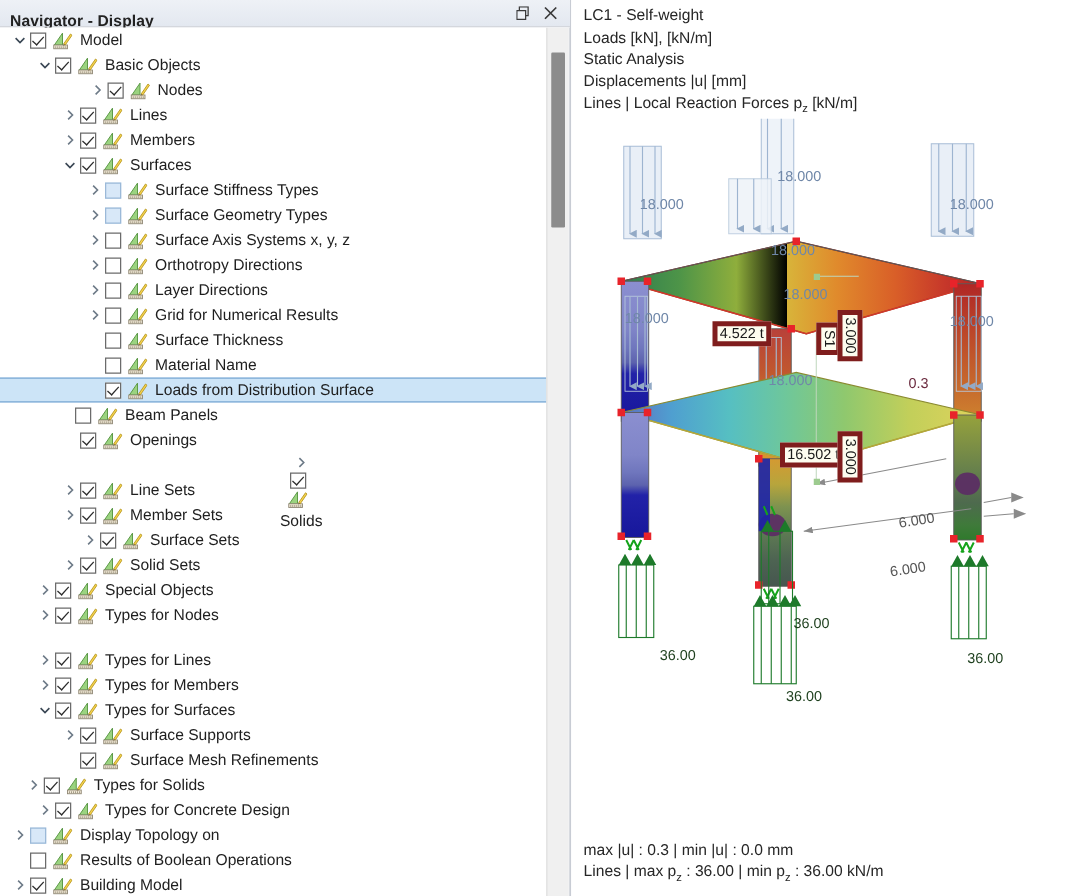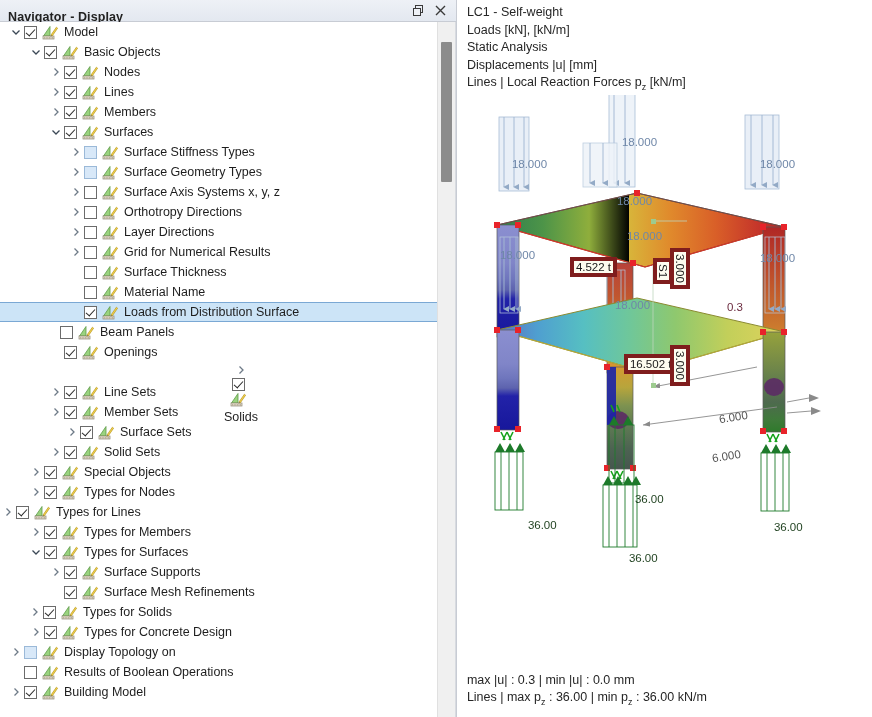--- a/index.html
+++ b/index.html
@@ -160,21 +160,21 @@
             <span class="cb on"></span>
             <span class="ico"><svg width="16" height="16" viewBox="0 0 16 16">
                 <polygon points="1.5,12 8,2.5 8,12" fill="#9ad37f" stroke="#5d9a48" stroke-width="0.8"></polygon>
                 <rect x="1" y="12" width="11" height="3" fill="#efe7d4" stroke="#8d8572" stroke-width="0.7"></rect>
                 <path d="M2.6,13 v1.6 M4.2,13 v1.6 M5.8,13 v1.6 M7.4,13 v1.6 M9,13 v1.6 M10.6,13 v1.6" stroke="#8d8572" stroke-width="0.6"></path>
                 <path d="M9,11 L14.4,3.2 L15.6,4.2 L10.2,12 z" fill="#f6d44c" stroke="#b59520" stroke-width="0.7"></path>
                 <path d="M9,11 L10.2,12 L8.3,12.6 z" fill="#7a6a44"></path>
               </svg></span>
             <span class="lbl">Basic Objects</span>
           </div>
-          <div class="row" style="padding-left: 48px;">
+          <div class="row" style="padding-left: 70px;">
             <span class="twisty">
               <svg width="10" height="10" viewBox="0 0 10 10">
                 <path d="M3.5,1.5 L7,5 L3.5,8.5" fill="none" stroke="#6d7a87" stroke-width="1.3"></path>
               </svg>
             </span>
             <span class="cb on"></span>
             <span class="ico"><svg width="16" height="16" viewBox="0 0 16 16">
                 <polygon points="1.5,12 8,2.5 8,12" fill="#9ad37f" stroke="#5d9a48" stroke-width="0.8"></polygon>
                 <rect x="1" y="12" width="11" height="3" fill="#efe7d4" stroke="#8d8572" stroke-width="0.7"></rect>
                 <path d="M2.6,13 v1.6 M4.2,13 v1.6 M5.8,13 v1.6 M7.4,13 v1.6 M9,13 v1.6 M10.6,13 v1.6" stroke="#8d8572" stroke-width="0.6"></path>
@@ -492,21 +492,21 @@
             <span class="cb on"></span>
             <span class="ico"><svg width="16" height="16" viewBox="0 0 16 16">
                 <polygon points="1.5,12 8,2.5 8,12" fill="#9ad37f" stroke="#5d9a48" stroke-width="0.8"></polygon>
                 <rect x="1" y="12" width="11" height="3" fill="#efe7d4" stroke="#8d8572" stroke-width="0.7"></rect>
                 <path d="M2.6,13 v1.6 M4.2,13 v1.6 M5.8,13 v1.6 M7.4,13 v1.6 M9,13 v1.6 M10.6,13 v1.6" stroke="#8d8572" stroke-width="0.6"></path>
                 <path d="M9,11 L14.4,3.2 L15.6,4.2 L10.2,12 z" fill="#f6d44c" stroke="#b59520" stroke-width="0.7"></path>
                 <path d="M9,11 L10.2,12 L8.3,12.6 z" fill="#7a6a44"></path>
               </svg></span>
             <span class="lbl">Types for Nodes</span>
           </div>
-          <div class="row" style="">
+          <div class="row" style="padding-left: 28px; margin-top: 16px;">
             <span class="twisty">
               <svg width="10" height="10" viewBox="0 0 10 10">
                 <path d="M3.5,1.5 L7,5 L3.5,8.5" fill="none" stroke="#6d7a87" stroke-width="1.3"></path>
               </svg>
             </span>
             <span class="cb on"></span>
             <span class="ico"><svg width="16" height="16" viewBox="0 0 16 16">
                 <polygon points="1.5,12 8,2.5 8,12" fill="#9ad37f" stroke="#5d9a48" stroke-width="0.8"></polygon>
                 <rect x="1" y="12" width="11" height="3" fill="#efe7d4" stroke="#8d8572" stroke-width="0.7"></rect>
                 <path d="M2.6,13 v1.6 M4.2,13 v1.6 M5.8,13 v1.6 M7.4,13 v1.6 M9,13 v1.6 M10.6,13 v1.6" stroke="#8d8572" stroke-width="0.6"></path>
@@ -568,21 +568,21 @@
             <span class="cb on"></span>
             <span class="ico"><svg width="16" height="16" viewBox="0 0 16 16">
                 <polygon points="1.5,12 8,2.5 8,12" fill="#9ad37f" stroke="#5d9a48" stroke-width="0.8"></polygon>
                 <rect x="1" y="12" width="11" height="3" fill="#efe7d4" stroke="#8d8572" stroke-width="0.7"></rect>
                 <path d="M2.6,13 v1.6 M4.2,13 v1.6 M5.8,13 v1.6 M7.4,13 v1.6 M9,13 v1.6 M10.6,13 v1.6" stroke="#8d8572" stroke-width="0.6"></path>
                 <path d="M9,11 L14.4,3.2 L15.6,4.2 L10.2,12 z" fill="#f6d44c" stroke="#b59520" stroke-width="0.7"></path>
                 <path d="M9,11 L10.2,12 L8.3,12.6 z" fill="#7a6a44"></path>
               </svg></span>
             <span class="lbl">Surface Mesh Refinements</span>
           </div>
-          <div class="row" style="padding-left: 27px;">
+          <div class="row" style="padding-left: 19px;">
             <span class="twisty">
               <svg width="10" height="10" viewBox="0 0 10 10">
                 <path d="M3.5,1.5 L7,5 L3.5,8.5" fill="none" stroke="#6d7a87" stroke-width="1.3"></path>
               </svg>
             </span>
             <span class="cb on"></span>
             <span class="ico"><svg width="16" height="16" viewBox="0 0 16 16">
                 <polygon points="1.5,12 8,2.5 8,12" fill="#9ad37f" stroke="#5d9a48" stroke-width="0.8"></polygon>
                 <rect x="1" y="12" width="11" height="3" fill="#efe7d4" stroke="#8d8572" stroke-width="0.7"></rect>
                 <path d="M2.6,13 v1.6 M4.2,13 v1.6 M5.8,13 v1.6 M7.4,13 v1.6 M9,13 v1.6 M10.6,13 v1.6" stroke="#8d8572" stroke-width="0.6"></path>

